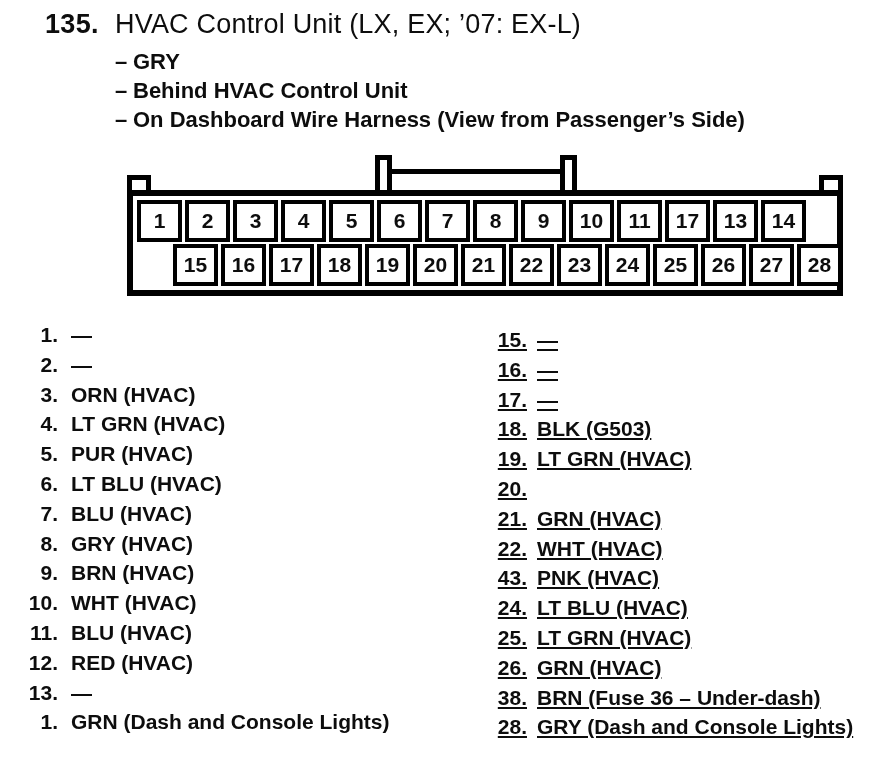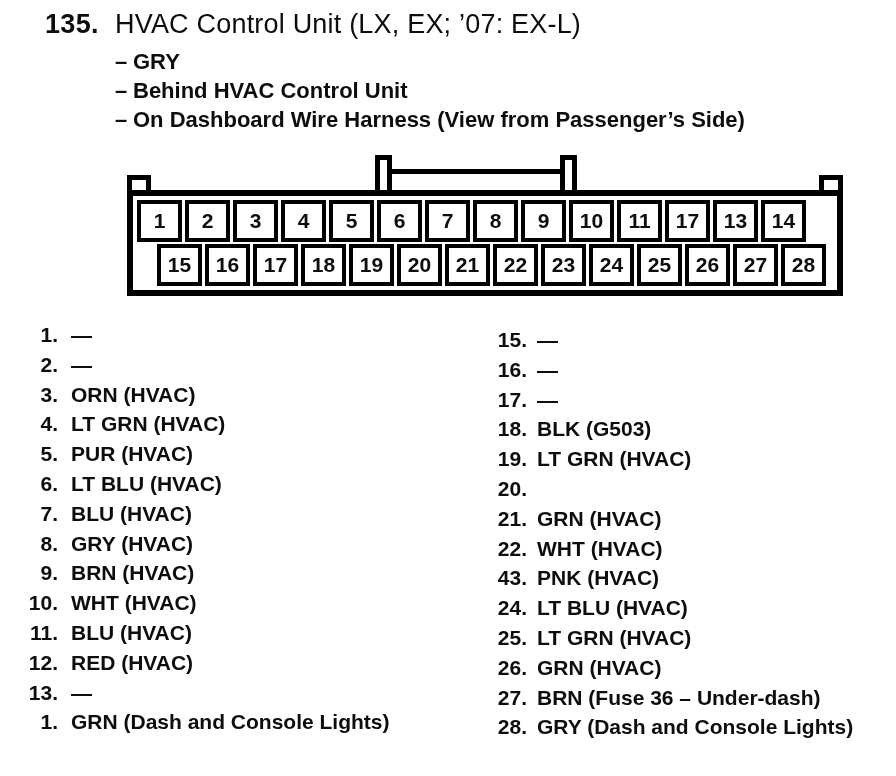--- a/index.html
+++ b/index.html
@@ -35,32 +35,32 @@
     border:5px solid #000; border-bottom:none; background:#fff; box-sizing:border-box;
   }
   .tab {
     position:absolute; top:20px; width:24px; height:21px;
     border:5px solid #000; border-bottom:none; background:#fff; box-sizing:border-box;
   }
   .tab-left  { left:0; }
   .tab-right { right:0; }
 
   .prow { display:flex; gap:3px; margin-left:4px; margin-top:4px; }
-  .prow-bottom { margin-left:24px; margin-top:2px; }
+  .prow-bottom { margin-left:40px; margin-top:2px; }
   .cell {
     width:45px; height:42px; box-sizing:border-box; flex:0 0 auto;
     border:4px solid #000; background:#fff;
     display:flex; align-items:center; justify-content:center;
     font-size:21px; font-weight:700;
   }
 
   
   .pins { position:absolute; }
   .pins-left  { left:0;    top:320px; }
-  .pins-right { left:462px; top:325px; }
+  .pins-right { left:462px; top:325px;text-decoration:underline; }
   .pin-row { display:flex; line-height:29.8px; font-size:21px; font-weight:700; white-space:nowrap; }
   .pin-num { width:58px; text-align:right; }
   .pins-right .pin-num { width:65px; }
   .pin-label { margin-left:13px; }
   .pins-right .pin-label { margin-left:10px; }
 </style>
 </head>
 <body>
 
 <div class="heading">
@@ -227,20 +227,20 @@
     </div>
   <div class="pin-row">
       <span class="pin-num">25.</span>
       <span class="pin-label">LT GRN (HVAC)</span>
     </div>
   <div class="pin-row">
       <span class="pin-num">26.</span>
       <span class="pin-label">GRN (HVAC)</span>
     </div>
   <div class="pin-row">
-      <span class="pin-num">27.</span>
+      <span class="pin-num">38.</span>
       <span class="pin-label">BRN (Fuse 36 – Under-dash)</span>
     </div>
   <div class="pin-row">
       <span class="pin-num">28.</span>
       <span class="pin-label">GRY (Dash and Console Lights)</span>
     </div>
 </div>
 
 </body></html>

